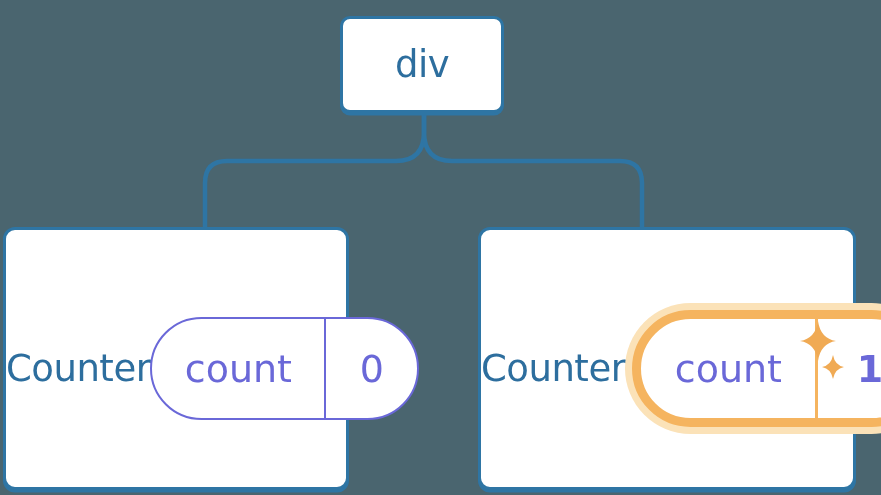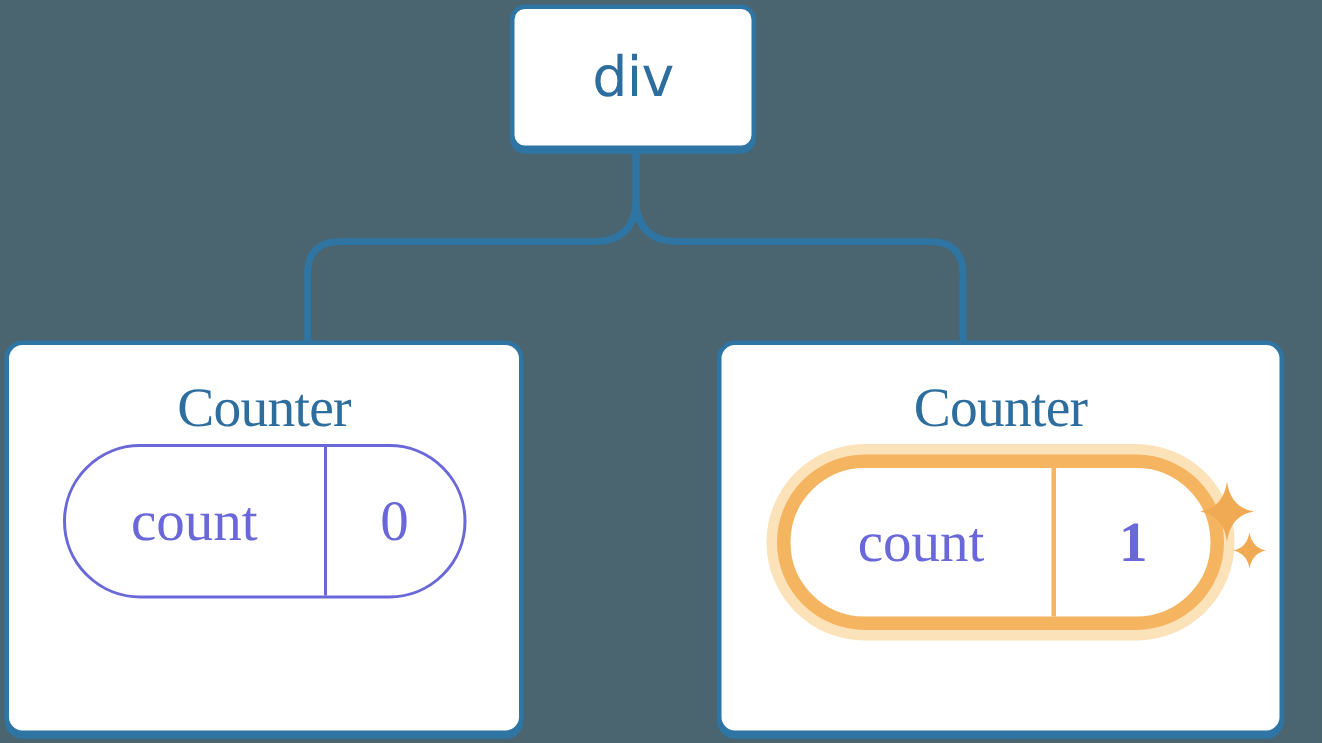--- a/index.html
+++ b/index.html
@@ -30,35 +30,34 @@
 
   .node-box{
     position:absolute;
     background:var(--card-background);
     border:3px solid var(--node-border-blue);
     box-shadow:0 2.5px 0 var(--node-border-blue);
     border-radius:10px;
     box-sizing:border-box;
   }
   .root-node{
-    left:340px;top:3px;width:164px;height:97px;
+    left:340px;top:16px;width:164px;height:97px;
     display:flex;align-items:center;justify-content:center;text-align:right;
   }
   .root-label{
     color:var(--node-text-blue);
     font-size:37px;
     letter-spacing:-0.5px;
   }
 
   .counter-card{
     border-radius:12px;
     top:227px;height:263px;
-    display:flex;flex-direction:column;align-items:center;
+    display:flex;flex-direction:row;align-items:center;
     padding-top:20px;
-    font-family:Liberation Serif, serif;
   }
   .counter-card.left{left:3px;width:346px;}
   .counter-card.right{left:478px;width:378px;}
   .card-title{
     color:var(--node-text-blue);
     font-size:37px;
     letter-spacing:-0.5px;
     line-height:46px;
   }
   .pill-area{

